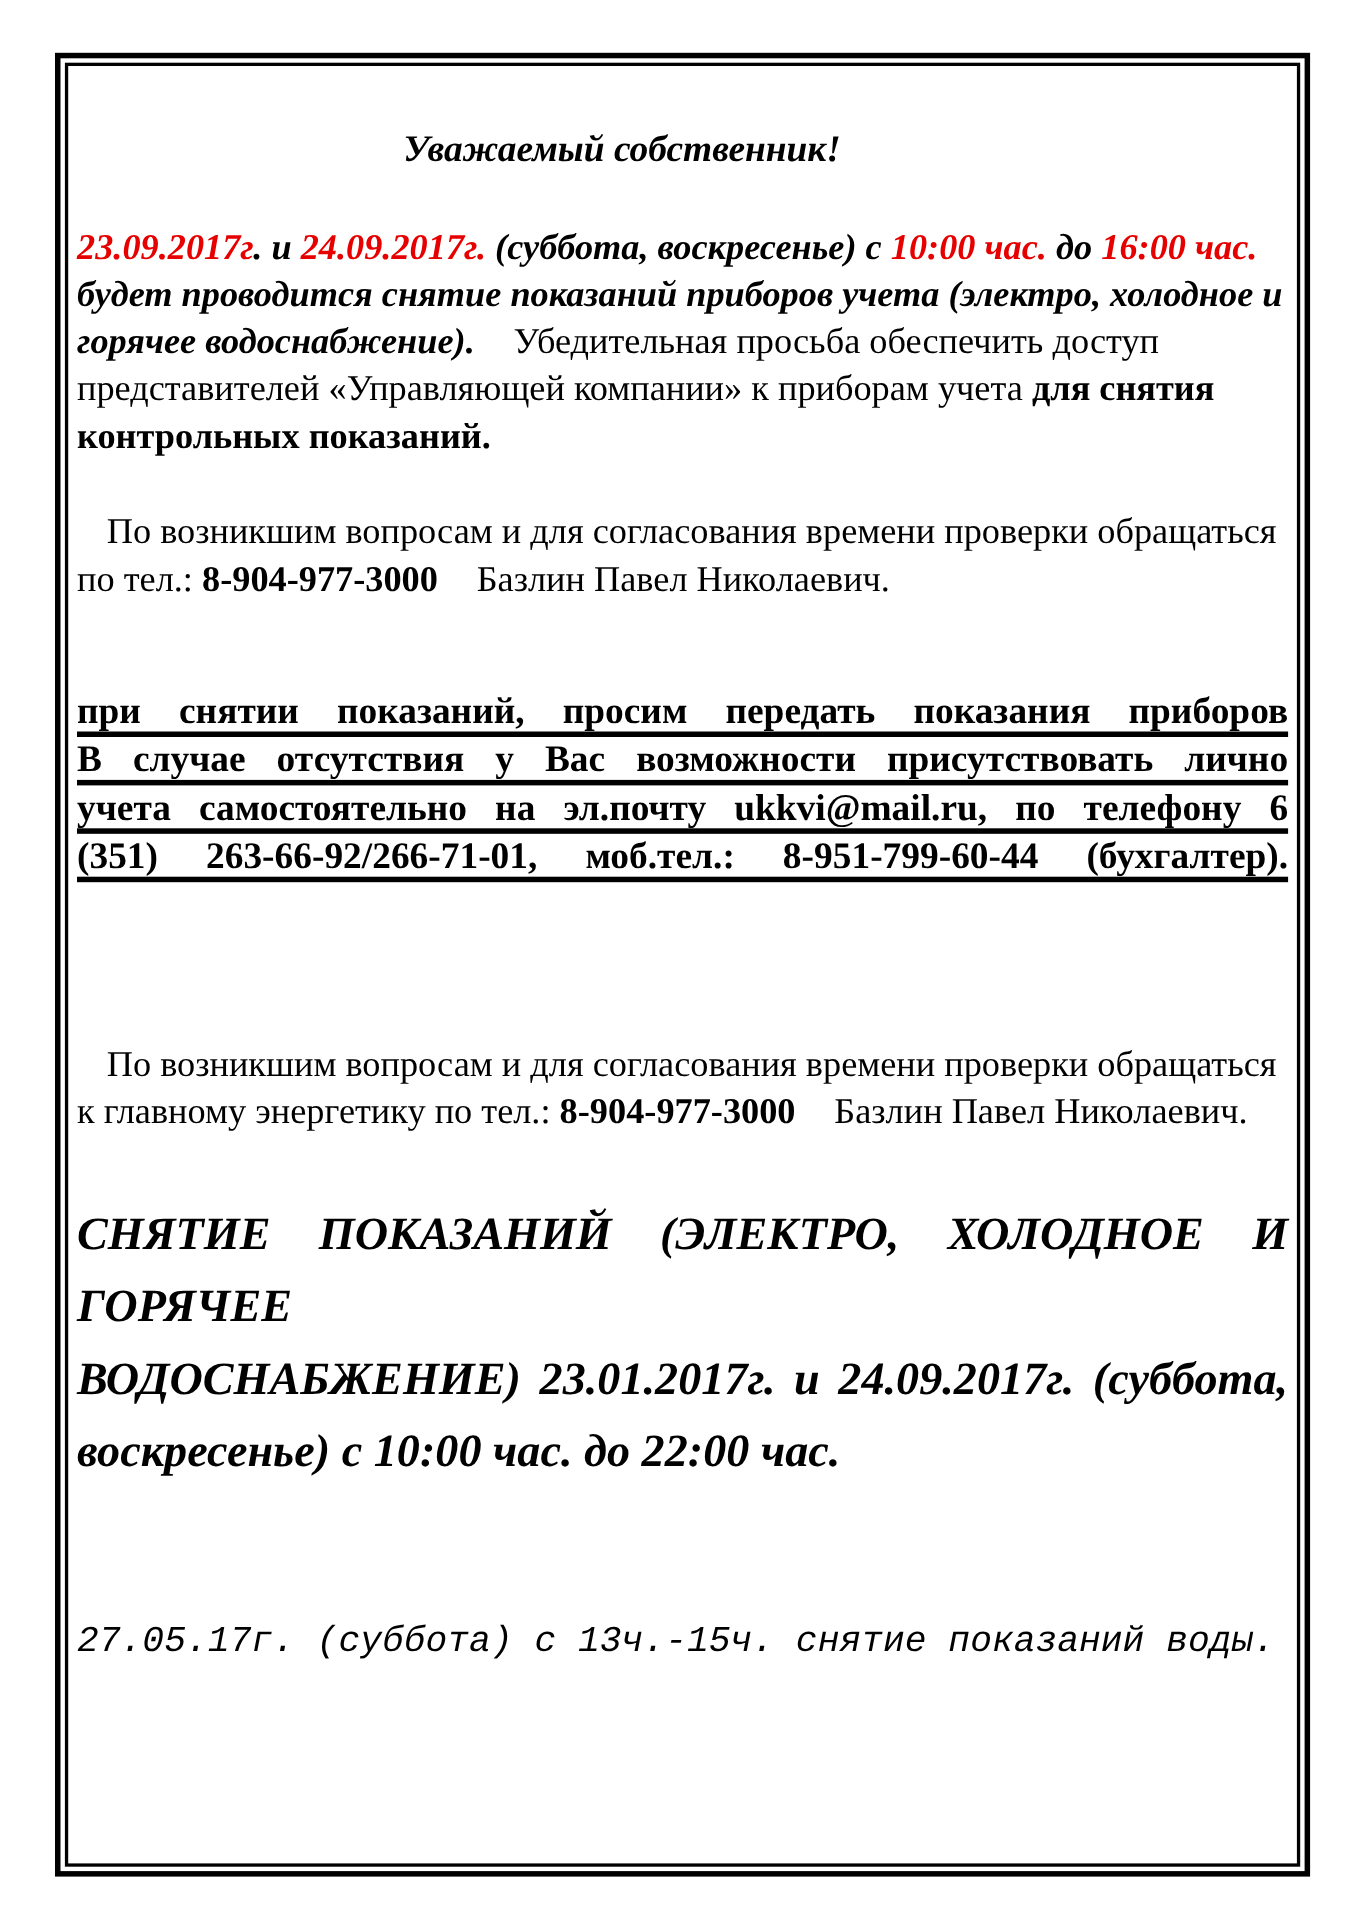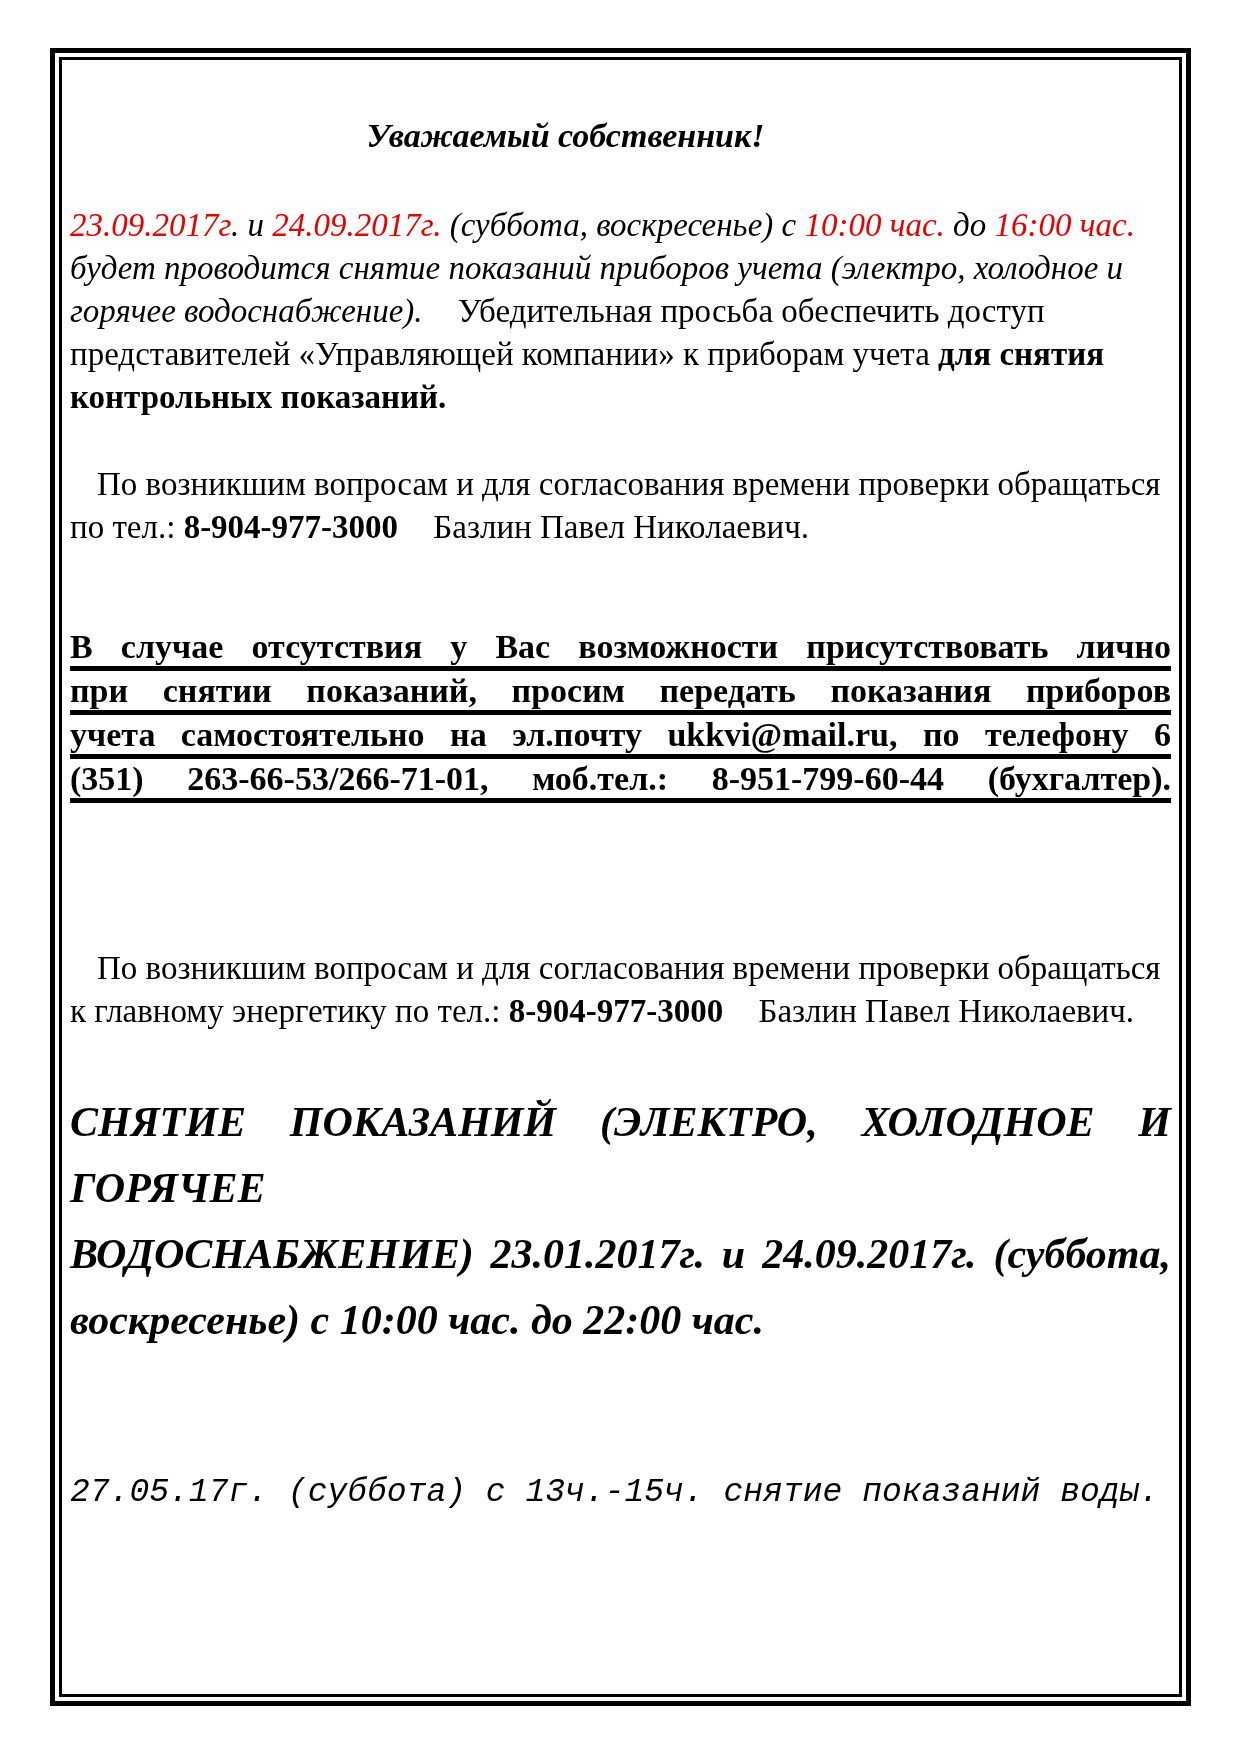--- a/index.html
+++ b/index.html
@@ -91,21 +91,21 @@
   .p-summary .lline {
     text-align: left;
   }
   .p-water {
     margin-top: 118px;
     font-style: italic;
     line-height: 43px;
     font-family: Liberation Mono, monospace;
   }
   .red { color: #e60000; }
-  .bi  { font-weight: normal; font-style: italic; }
+  .bi  { font-weight: bold; font-style: italic; }
   .b   { font-weight: bold; }
   .rg  { font-weight: normal; font-style: normal; margin-left: 27px; }
 </style>
 </head>
 <body>
 
 <div class="page">
   <div class="frame-outer">
     <div class="frame-inner">
       <div class="content">
@@ -114,24 +114,24 @@
 
         <p class="p-announce">
           <span class="red bi">23.09.2017г</span><span class="bi">. и  </span><span class="red bi">24.09.2017г.</span><span class="bi"> (суббота, воскресенье) с </span><span class="red bi">10:00 час.</span><span class="bi"> до </span><span class="red bi">16:00 час.</span><span class="bi"> будет проводится снятие показаний приборов учета (электро, холодное и горячее водоснабжение). </span><span class="rg">Убедительная просьба обеспечить доступ представителей «Управляющей компании» к приборам учета </span><span class="b">для снятия контрольных показаний.</span>
         </p>
 
         <p class="p-contact1">
           <span class="rg">По возникшим вопросам и для согласования времени проверки обращаться по тел.: </span><span class="b">8-904-977-3000</span><span class="rg"> Базлин Павел Николаевич.</span>
         </p>
 
         <div class="p-absence">
+          <div class="uline">при снятии показаний, просим передать показания приборов</div>
           <div class="uline">В случае отсутствия у Вас возможности  присутствовать лично</div>
-          <div class="uline">при снятии показаний, просим передать показания приборов</div>
           <div class="uline">учета самостоятельно на эл.почту ukkvi@mail.ru, по телефону 6</div>
-          <div class="uline">(351) 263-66-53/266-71-01, моб.тел.: 8-951-799-60-44 (бухгалтер).</div>
+          <div class="uline">(351) 263-66-92/266-71-01, моб.тел.: 8-951-799-60-44 (бухгалтер).</div>
         </div>
 
         <p class="p-contact2">
           <span class="rg">По возникшим вопросам и для согласования времени проверки обращаться к главному энергетику по тел.: </span><span class="b">8-904-977-3000</span><span class="rg"> Базлин Павел Николаевич.</span>
         </p>
 
         <div class="p-summary">
           <div class="jline">СНЯТИЕ ПОКАЗАНИЙ (ЭЛЕКТРО, ХОЛОДНОЕ И ГОРЯЧЕЕ</div>
           <div class="jline">ВОДОСНАБЖЕНИЕ) 23.01.2017г. и 24.09.2017г. (суббота,</div>
           <div class="lline">воскресенье) с 10:00 час. до 22:00 час.</div>

